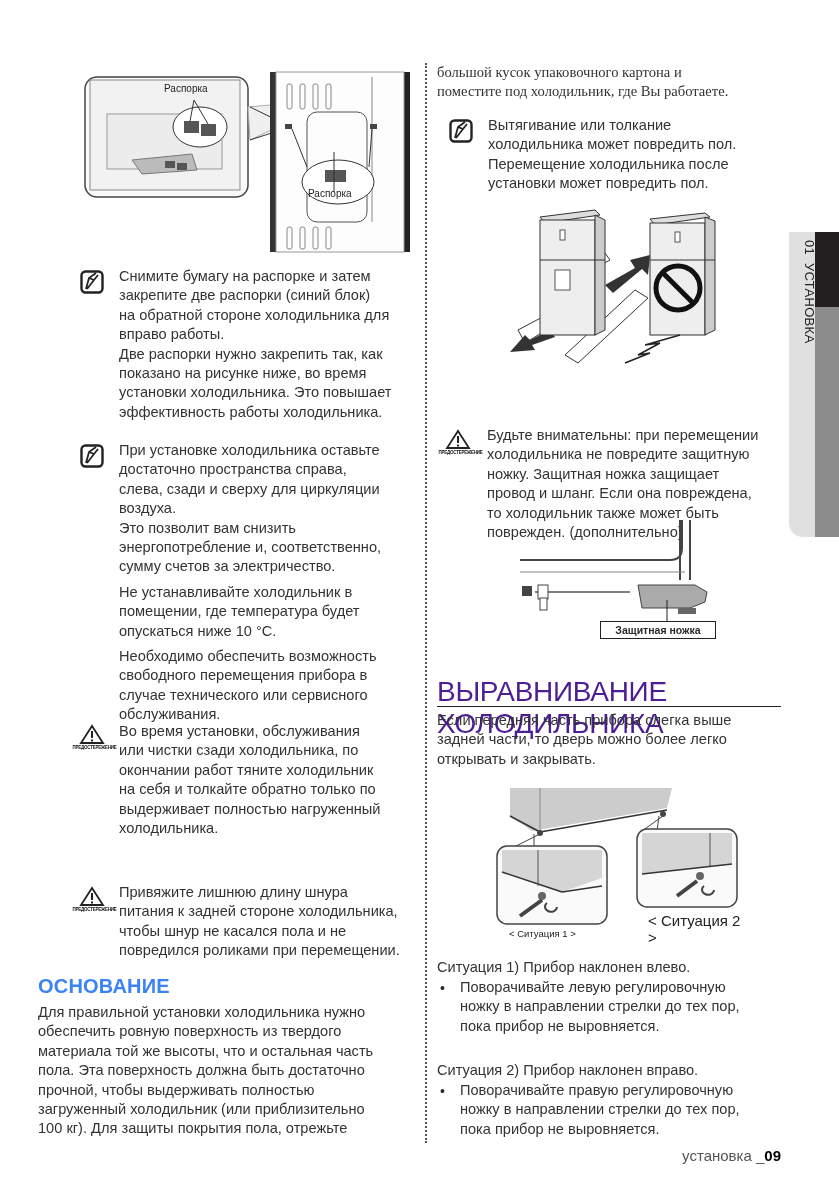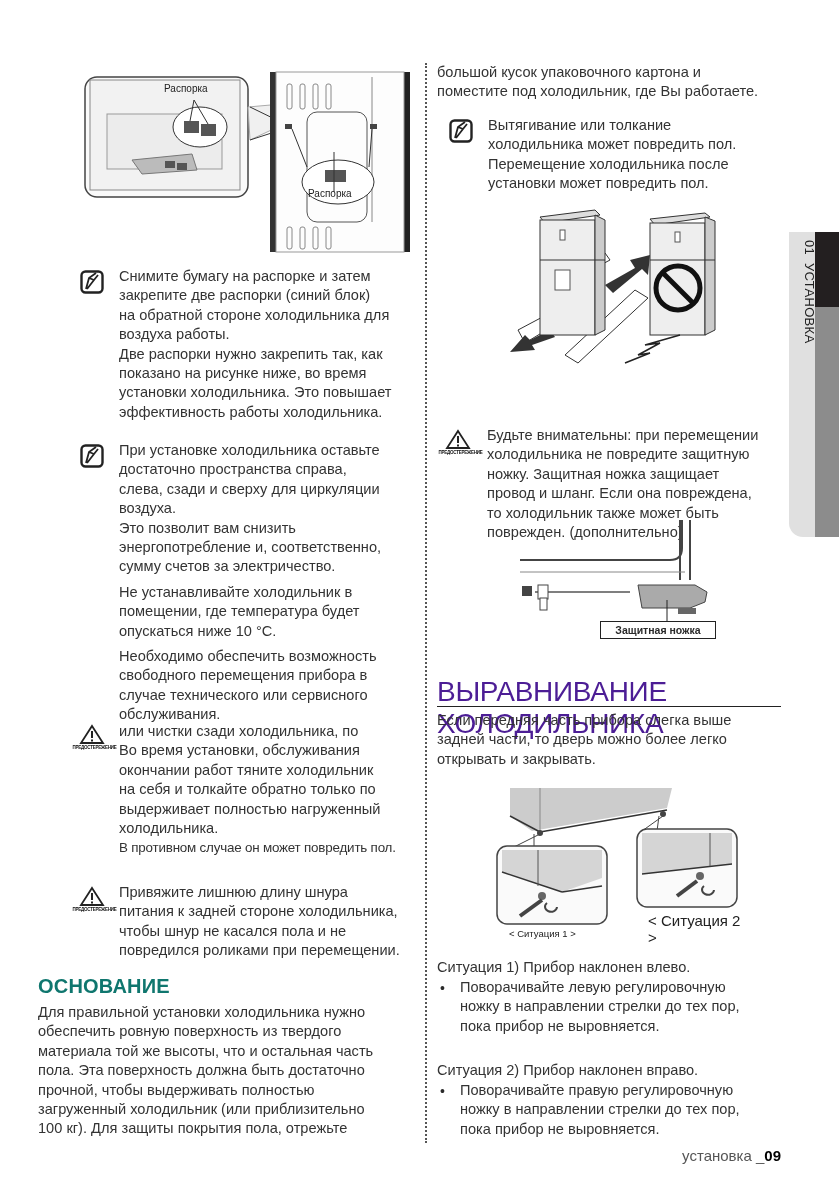--- a/index.html
+++ b/index.html
@@ -6,21 +6,21 @@
   body { width:839px; height:1191px; position:relative; overflow:hidden;
          font-family:"Liberation Sans", sans-serif; color:#2a2a2a; }
   .abs { position:absolute; }
   .txt { font-size:14.6px; line-height:19.4px; color:#333; }
   .txt p { margin:0; }
   .note-icon { position:absolute; width:24px; height:24px; }
   .caution { position:absolute; width:52px; text-align:center; }
   .caution-label { font-size:6px; font-weight:bold; letter-spacing:-0.3px; color:#111;
                    display:block; line-height:7px; font-family:"Liberation Sans Narrow","Liberation Sans", sans-serif; transform:scaleX(0.75); transform-origin:center; white-space:nowrap;}
   .divider { position:absolute; left:425px; top:63px; height:1080px; border-left:2px dotted #555; }
-  .h2 { font-size:20px; font-weight:bold; color:#0f766e; letter-spacing:0.2px; }
+  .h2 { font-size:20px; font-weight:bold; color:#3b82f6; letter-spacing:0.2px; }
   .h1 { font-size:28px; color:#4c1d95; letter-spacing:-0.3px; font-weight:normal; }
   .side-tab-light { position:absolute; left:789px; top:232px; width:30px; height:305px;
                     background:#e0e0e0; border-bottom-left-radius:14px; }
   .side-tab-dark { position:absolute; left:815px; top:232px; width:24px; height:75px; background:#231f20; }
   .side-tab-mid { position:absolute; left:815px; top:307px; width:24px; height:230px; background:#8c8c8c; }
   .side-tab-text { position:absolute; left:791px; top:240px; width:26px; height:140px;
                    writing-mode:vertical-rl; font-size:13px; color:#222; letter-spacing:0.3px; }
   .footer { position:absolute; right:58px; top:1147px; font-size:15px; color:#555; }
   .footer b { color:#000000; }
   .bullet { position:absolute; font-size:14px; }
@@ -86,21 +86,21 @@
 <div class="note-icon" style="left:80px;top:270px;">
   <svg width="24" height="24" viewBox="0 0 24 24">
       <rect x="1.5" y="1.5" width="21" height="21" rx="4" fill="#fff" stroke="#222" stroke-width="2.4"></rect>
       <path d="M6 19 L9 8 L16 3 M9 8 L14 10 L18 5 M14 10 L7 19" fill="none" stroke="#222" stroke-width="1.8"></path>
     </svg>
 </div>
 <div class="abs txt" style="left:119px;top:267px;width:300px;">
   <p>Снимите бумагу на распорке и затем</p>
   <p>закрепите две распорки (синий блок)</p>
   <p>на обратной стороне холодильника для</p>
-  <p>воздуха работы.</p>
+  <p>вправо работы.</p>
   <p>Две распорки нужно закрепить так, как</p>
   <p>показано на рисунке ниже, во время</p>
   <p>установки холодильника. Это повышает</p>
   <p>эффективность работы холодильника.</p>
 </div>
 
 <div class="note-icon" style="left:80px;top:444px;">
   <svg width="24" height="24" viewBox="0 0 24 24">
       <rect x="1.5" y="1.5" width="21" height="21" rx="4" fill="#fff" stroke="#222" stroke-width="2.4"></rect>
       <path d="M6 19 L9 8 L16 3 M9 8 L14 10 L18 5 M14 10 L7 19" fill="none" stroke="#222" stroke-width="1.8"></path>
@@ -127,27 +127,26 @@
 
 <div class="caution" style="left:66px;top:724px;">
   <svg width="52" height="20" viewBox="0 0 52 20" style="margin:0 auto;">
       <polygon points="26,2 37,19 15,19" fill="#fff" stroke="#222" stroke-width="1.8"></polygon>
       <rect x="25" y="7" width="2" height="7" fill="#222"></rect>
       <rect x="25" y="15.5" width="2" height="2" fill="#222"></rect>
     </svg>
   <span class="caution-label">ПРЕДОСТЕРЕЖЕНИЕ</span>
 </div>
 <div class="abs txt" style="left:119px;top:722px;width:300px;">
+  <p>Во время установки, обслуживания</p>
   <p>или чистки сзади холодильника, по</p>
-  <p>Во время установки, обслуживания</p>
   <p>окончании работ тяните холодильник</p>
   <p>на себя и толкайте обратно только по</p>
   <p>выдерживает полностью нагруженный</p>
   <p>холодильника.</p>
-  <p style="font-size:13.4px;letter-spacing:-0.2px;">В противном случае он может повредить пол.</p>
 </div>
 
 <div class="caution" style="left:66px;top:886px;">
   <svg width="52" height="20" viewBox="0 0 52 20" style="margin:0 auto;">
       <polygon points="26,2 37,19 15,19" fill="#fff" stroke="#222" stroke-width="1.8"></polygon>
       <rect x="25" y="7" width="2" height="7" fill="#222"></rect>
       <rect x="25" y="15.5" width="2" height="2" fill="#222"></rect>
     </svg>
   <span class="caution-label">ПРЕДОСТЕРЕЖЕНИЕ</span>
 </div>
@@ -162,21 +161,21 @@
 <div class="abs txt" style="left:38px;top:1003px;width:385px;">
   <p>Для правильной установки холодильника нужно</p>
   <p>обеспечить ровную поверхность из твердого</p>
   <p>материала той же высоты, что и остальная часть</p>
   <p>пола. Эта поверхность должна быть достаточно</p>
   <p>прочной, чтобы выдерживать полностью</p>
   <p>загруженный холодильник (или приблизительно</p>
   <p>100 кг). Для защиты покрытия пола, отрежьте</p>
 </div>
 
-<div class="abs txt" style="left:437px;top:63px;width:350px;">
+<div class="abs txt" style="left:437px;top:63px;width:350px;font-family:Liberation Serif, serif;">
   <p>большой кусок упаковочного картона и</p>
   <p>поместите под холодильник, где Вы работаете.</p>
 </div>
 
 <div class="note-icon" style="left:449px;top:119px;">
   <svg width="24" height="24" viewBox="0 0 24 24">
       <rect x="1.5" y="1.5" width="21" height="21" rx="4" fill="#fff" stroke="#222" stroke-width="2.4"></rect>
       <path d="M6 19 L9 8 L16 3 M9 8 L14 10 L18 5 M14 10 L7 19" fill="none" stroke="#222" stroke-width="1.8"></path>
     </svg>
 </div>

